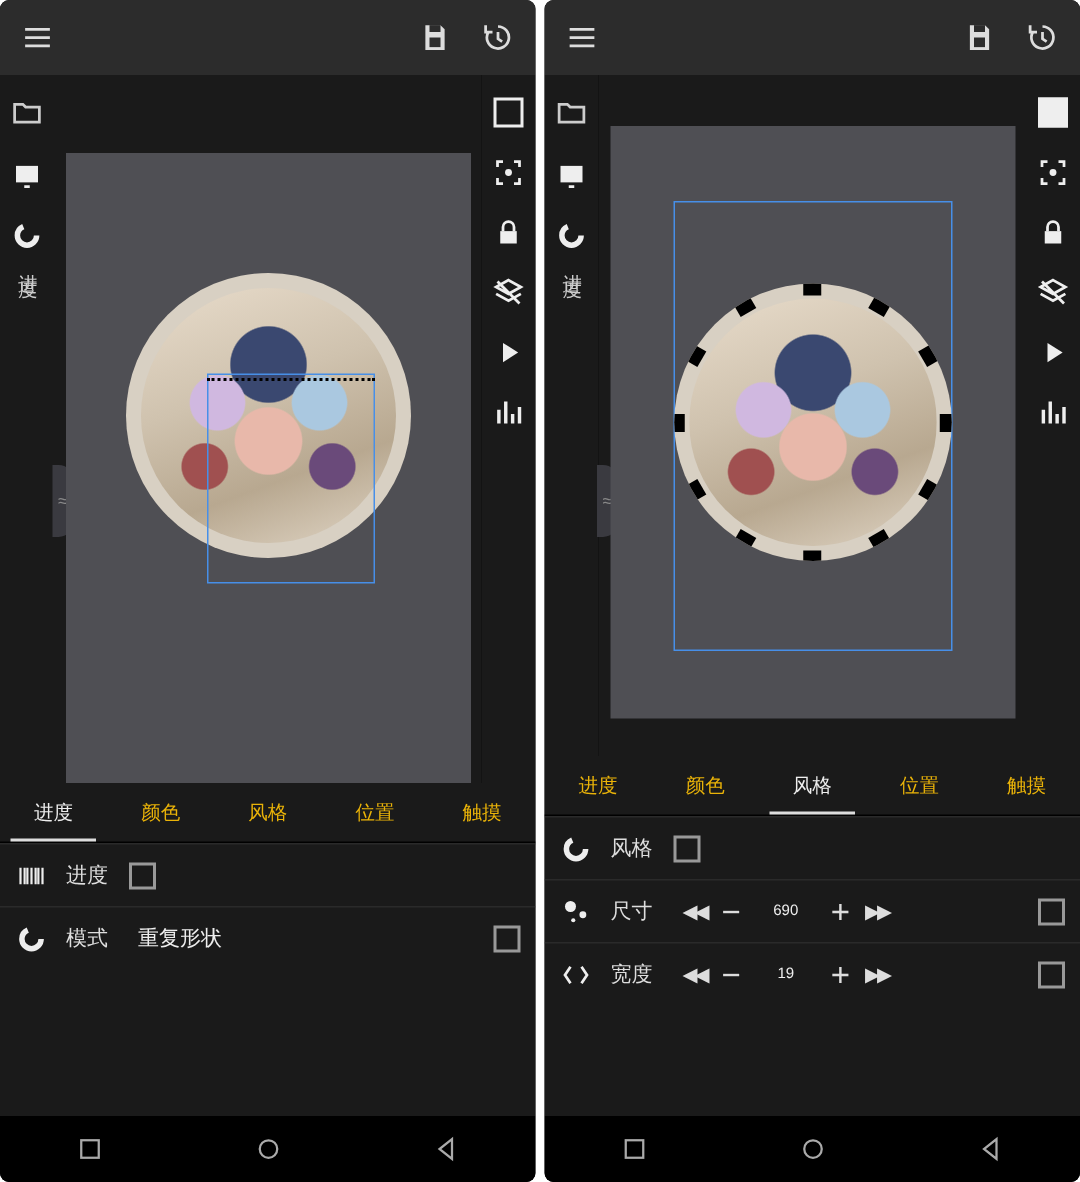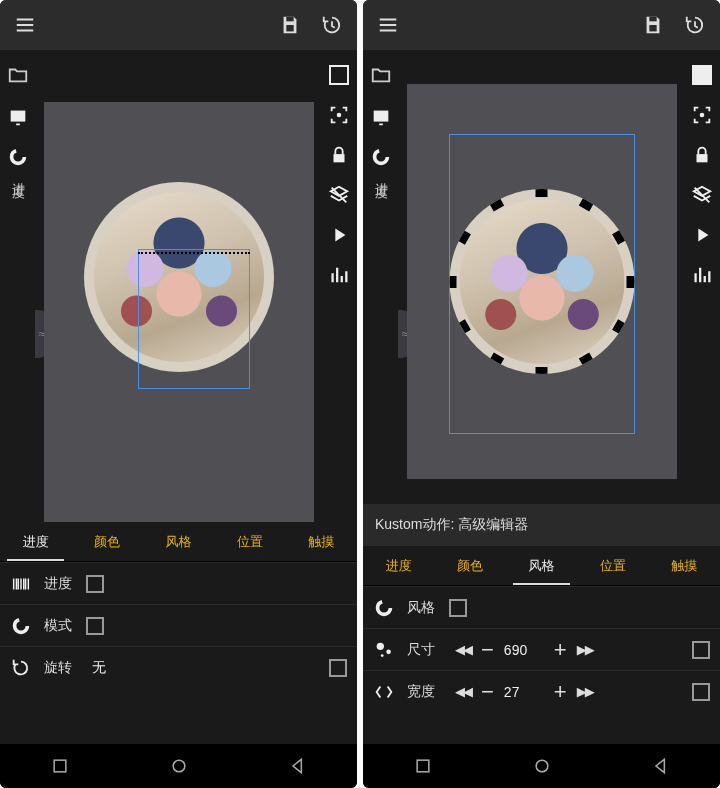--- a/index.html
+++ b/index.html
@@ -41,21 +41,21 @@
   .prow .plbl{width:42px;color:#ddd}
   .prow .pval{flex:1;color:#eee;padding-left:6px}
   .prow .chk{width:18px;height:18px;border:2px solid #999}
   .grabber{position:absolute;left:-1px;top:260px;width:14px;height:48px;background:#3a3a40;border-radius:0 10px 10px 0;display:flex;align-items:center;justify-content:center;color:#888;font-size:12px}
   .kustom-bar{background:#2a2a2a;height:42px;display:flex;align-items:center;padding:0 12px;color:#ddd;font-size:14px}
   .navbar{height:44px;background:#000;display:flex;align-items:center;justify-content:space-around;margin-top:auto}
   .nav-ic{width:20px;height:20px;stroke:#aaa;fill:none;stroke-width:1.8}
   .step-ctl{display:flex;align-items:center;gap:10px}
   .step-ctl .arr{color:#ddd;font-size:13px;letter-spacing:-2px}
   .step-ctl .mm{font-size:22px;color:#ddd;font-weight:300;line-height:1}
-  .numv{font-size:14px;color:#eee;width:40px;}
+  .numv{font-size:10px;color:#eee;width:40px;text-align:center}
 </style>
 </head>
 <body>
 
 <div class="row">
 
   <div class="pane">
     <div class="topbar">
       <div class="rail-btn">
         <svg class="ic" viewBox="0 0 24 24">
@@ -162,30 +162,21 @@
         <span class="plbl">进度</span>
         <span class="chk"></span>
       </div>
       <div class="prow">
         <span class="picon">
             <svg class="ic" viewBox="0 0 24 24">
               <circle cx="12" cy="12" r="7" fill="none" stroke="#eee" stroke-width="4" stroke-dasharray="30 14"></circle>
             </svg>
           </span>
         <span class="plbl">模式</span>
-        <span class="chk"></span>
-      </div>
-      <div class="prow">
-        <span class="picon">
-            <svg class="ic" viewBox="0 0 24 24">
-              <path d="M12 5a7 7 0 1 1-6 3M4 3v5h5" stroke="#eee" stroke-width="2" fill="none"></path>
-            </svg>
-          </span>
-        <span class="plbl">旋转</span>
-        <span class="pval">无</span>
+        <span class="pval">重复形状</span>
         <span class="chk"></span>
       </div>
     </div>
 
     <div class="navbar">
       <svg class="nav-ic" viewBox="0 0 24 24">
           <rect x="5" y="5" width="14" height="14"></rect>
         </svg>
       <svg class="nav-ic" viewBox="0 0 24 24">
           <circle cx="12" cy="12" r="7"></circle>
@@ -292,23 +283,20 @@
             </svg>
           </div>
         <div class="rail-btn">
             <svg class="ic" viewBox="0 0 24 24">
               <path d="M5 20V10M10 20V4M15 20v-7M20 20V8" stroke="#eee" stroke-width="2.5"></path>
             </svg>
           </div>
       </div>
     </div>
 
-    <div class="kustom-bar">
-      <span>Kustom动作: 高级编辑器</span>
-    </div>
 
     <div class="tabs">
       <div class="tab">进度</div>
       <div class="tab">颜色</div>
       <div class="tab active">风格</div>
       <div class="tab">位置</div>
       <div class="tab">触摸</div>
     </div>
 
     <div class="props">
@@ -342,21 +330,21 @@
       <div class="prow">
         <span class="picon">
             <svg class="ic" viewBox="0 0 24 24">
               <path d="M8 6l-4 6 4 6M16 6l4 6-4 6" stroke="#eee" stroke-width="2" fill="none"></path>
             </svg>
           </span>
         <span class="plbl">宽度</span>
         <div class="pval step-ctl">
           <span class="arr">◀◀</span>
           <span class="mm">−</span>
-          <span class="numv">27</span>
+          <span class="numv">19</span>
           <span class="mm">+</span>
           <span class="arr">▶▶</span>
         </div>
         <span class="chk"></span>
       </div>
     </div>
 
     <div class="navbar">
       <svg class="nav-ic" viewBox="0 0 24 24">
           <rect x="5" y="5" width="14" height="14"></rect>

